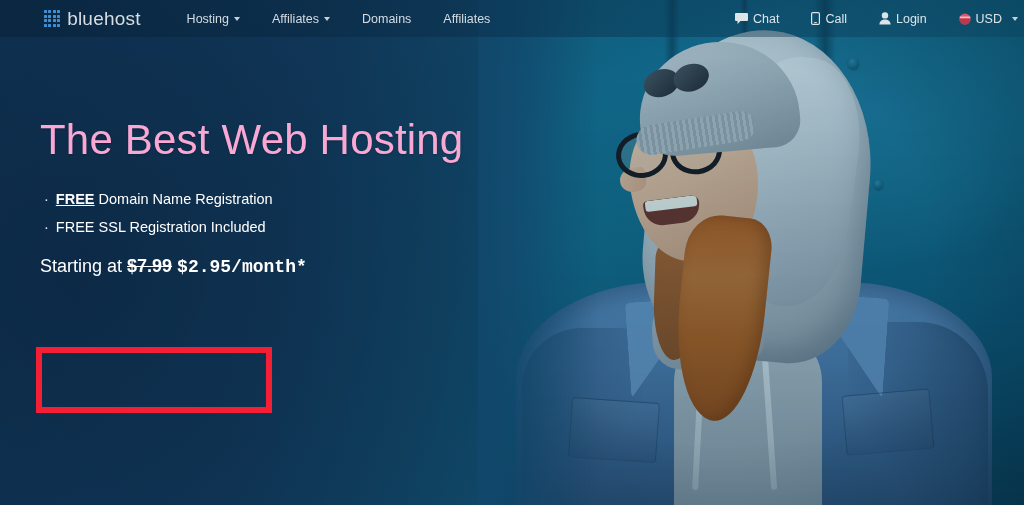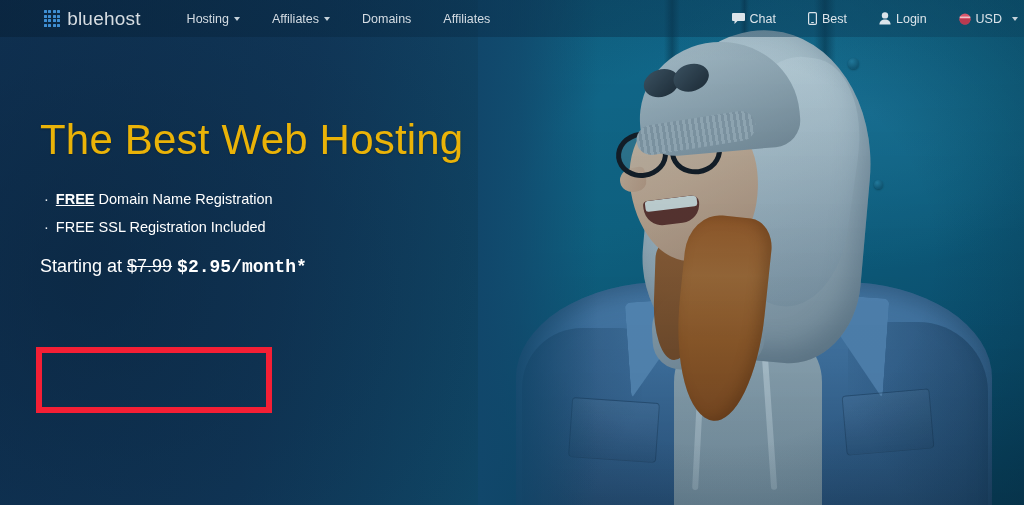--- a/index.html
+++ b/index.html
@@ -364,21 +364,21 @@
 
   
   .hero {
     position: absolute;
     left: 40px;
     top: 118px;
     width: 430px;
     z-index: 4;
   }
   .headline {
-    color: #eab308;
+    color: #f9a8d4;
     font-size: 42px;
     font-weight: 300;
     letter-spacing: .2px;
     line-height: 1.05;
     margin: 0 0 30px 0;
     text-shadow: 0 1px 2px rgba(0,0,0,.22);
   }
   .feature-list { margin: 4px; padding: 0; list-style: none; }
   .feature-list li {
     color: #ffffff;
@@ -389,21 +389,21 @@
   }
   .dot { color: #e8eef3; margin-right: 7px; }
   .feature-list .strong-u { font-weight: 700; text-decoration: underline; }
 
   .price-line {
     color: #ffffff;
     font-size: 18px;
     margin-top: 22px;
     white-space: nowrap;
   }
-  .price-old { text-decoration: line-through; font-weight: 400; }
+  .price-old { text-decoration: line-through; font-weight: 700; }
   .price-new { font-weight: 700; font-family: Liberation Mono, monospace; }
 
   
   .highlight-box {
     position: absolute;
     left: 36px;
     top: 347px;
     width: 236px;
     height: 66px;
     border: 6px solid #f41f35;
@@ -539,21 +539,21 @@
           <path d="M1 0h11a1 1 0 0 1 1 1v6a1 1 0 0 1-1 1H5.5L2.5 11V8H1a1 1 0 0 1-1-1V1a1 1 0 0 1 1-1z" fill="#dce4ea"></path>
         </svg>
         <span>Chat</span>
       </div>
 
       <div class="nav-util">
         <svg width="9" height="13" viewBox="0 0 9 13">
           <rect x="0.6" y="0.6" width="7.8" height="11.8" rx="1.2" fill="none" stroke="#dce4ea" stroke-width="1.2"></rect>
           <rect x="3" y="10" width="3" height="0.9" rx="0.45" fill="#dce4ea"></rect>
         </svg>
-        <span>Best</span>
+        <span>Call</span>
       </div>
 
       <div class="nav-util">
         <svg width="12" height="13" viewBox="0 0 12 13">
           <circle cx="6" cy="3.4" r="3.2" fill="#dce4ea"></circle>
           <path d="M0.4 12.6c0-3.1 2.5-5 5.6-5s5.6 1.9 5.6 5z" fill="#dce4ea"></path>
         </svg>
         <span>Login</span>
       </div>
 

